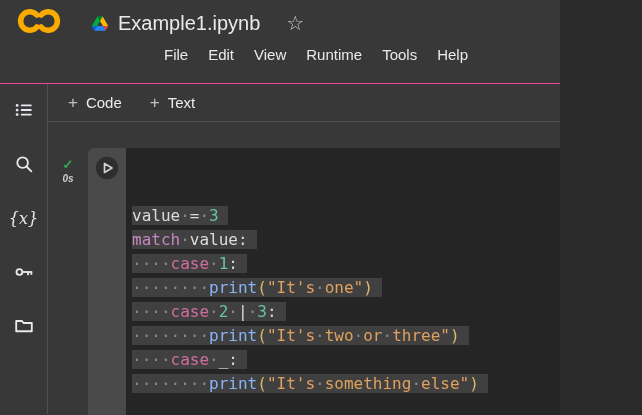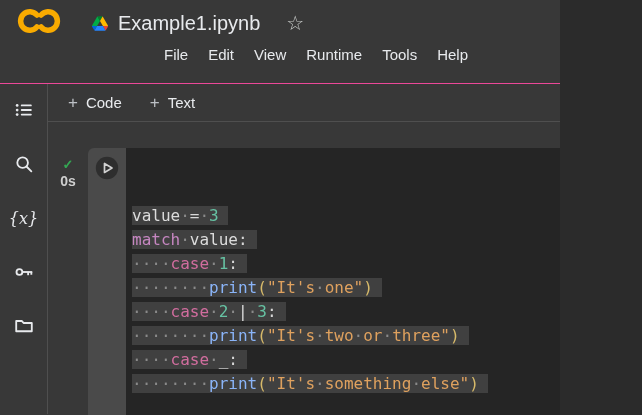--- a/index.html
+++ b/index.html
@@ -37,21 +37,21 @@
     height:38px; flex:none; border-bottom:1px solid #4f4f4f;
     display:flex; align-items:center; padding-left:20px; gap:28px;
   }
   .tb-btn { display:flex; align-items:center; gap:8px; font-size:15px; color:#e8eaed; cursor:pointer; }
   .tb-plus { color:#bdc1c6; font-size:17px; line-height:1; }
   .workarea { flex:1; padding-top:26px; }
   
   .cell-row { display:flex; }
   .exec-info { width:40px; flex:none; padding-top:10px; display:flex; flex-direction:column; align-items:center; }
   .exec-check { color:#34a853; font-size:13px; font-weight:bold; line-height:14px; }
-  .exec-time { color:#cfcfcf; font-size:14px; font-weight:bold; margin-top:1px; }
+  .exec-time { color:#cfcfcf; font-size:10px; font-weight:bold; margin-top:1px;font-style:italic; }
   .cell { flex:1; display:flex; border-radius:6px 0 0 6px; overflow:hidden; }
   .gutter { width:38px; flex:none; background:#4a4a4a; display:flex; justify-content:center;
             align-items:flex-start; padding-top:8px; }
   .run-btn { cursor:pointer; display:flex; }
   .editor {
     flex:1; min-width:0; background:#252525; padding:8px 0 14px 6px;
     font-family:"DejaVu Sans Mono", monospace; font-size:16px; line-height:24px;
     white-space:pre; cursor:text;
   }
   .code-line { height:24px; }

